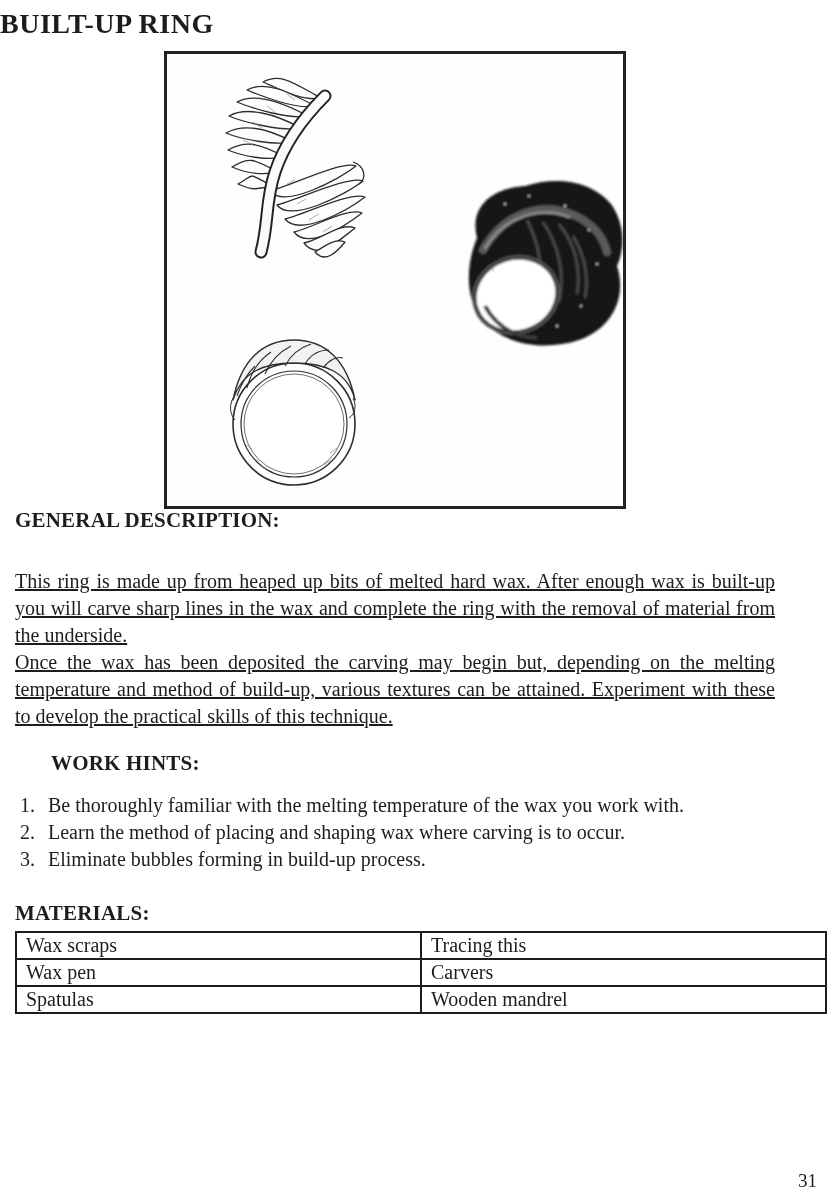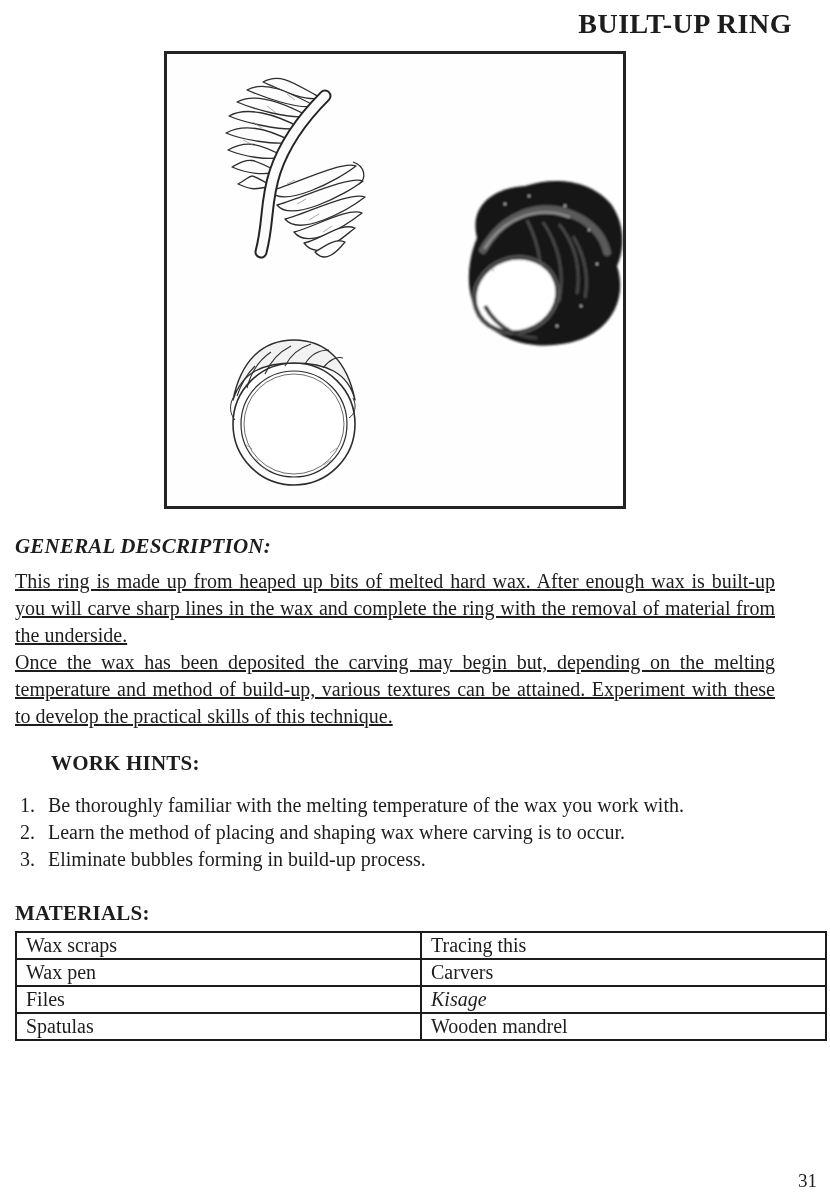--- a/index.html
+++ b/index.html
@@ -2,32 +2,32 @@
 <html><head>
 <meta charset="utf-8">
 <style>
   html,body{margin:0;padding:0;background:#ffffff;}
   .page{
     position:relative;width:830px;height:1200px;background:#fff;
     font-family:"Liberation Serif", serif;color:#1d1d1d;overflow:hidden;
   }
   .title{
     position:absolute;left:0;top:8px;width:792px;margin:0;
-    text-align:right;font-size:28px;font-weight:bold;letter-spacing:.5px;
+    text-align:left;font-size:28px;font-weight:bold;letter-spacing:.5px;
   }
   .figure-frame{
     position:absolute;left:164px;top:51px;width:462px;height:458px;
     border:3px solid #232323;box-sizing:border-box;background:#fefefe;
   }
   .figure-frame svg{display:block;width:100%;height:100%;}
   .heading{
     position:absolute;left:15px;margin:0;
     font-size:21px;font-weight:bold;letter-spacing:.2px;
   }
-  .h-gd{top:534px;font-style:italic;}
+  .h-gd{top:508px;}
   .h-wh{top:751px;margin-left:36px;}
   .h-mat{top:901px;}
   .body-text{
     position:absolute;left:15px;top:568px;width:760px;
     font-size:20px;line-height:27px;text-align:justify;
   }
   .body-text p{margin:0;text-decoration:underline;}
   .hints{
     position:absolute;left:15px;top:792px;width:762px;
     font-size:20px;line-height:27px;
@@ -156,24 +156,20 @@
     <tbody>
       <tr>
         <td>Wax scraps</td>
         <td>Tracing this</td>
       </tr>
       <tr>
         <td>Wax pen</td>
         <td>Carvers</td>
       </tr>
       <tr>
-        <td>Files</td>
-        <td class="italic">Kisage</td>
-      </tr>
-      <tr>
         <td>Spatulas</td>
         <td>Wooden mandrel</td>
       </tr>
     </tbody>
   </table>
 
   <div class="page-number">31</div>
 
 </div>
 

